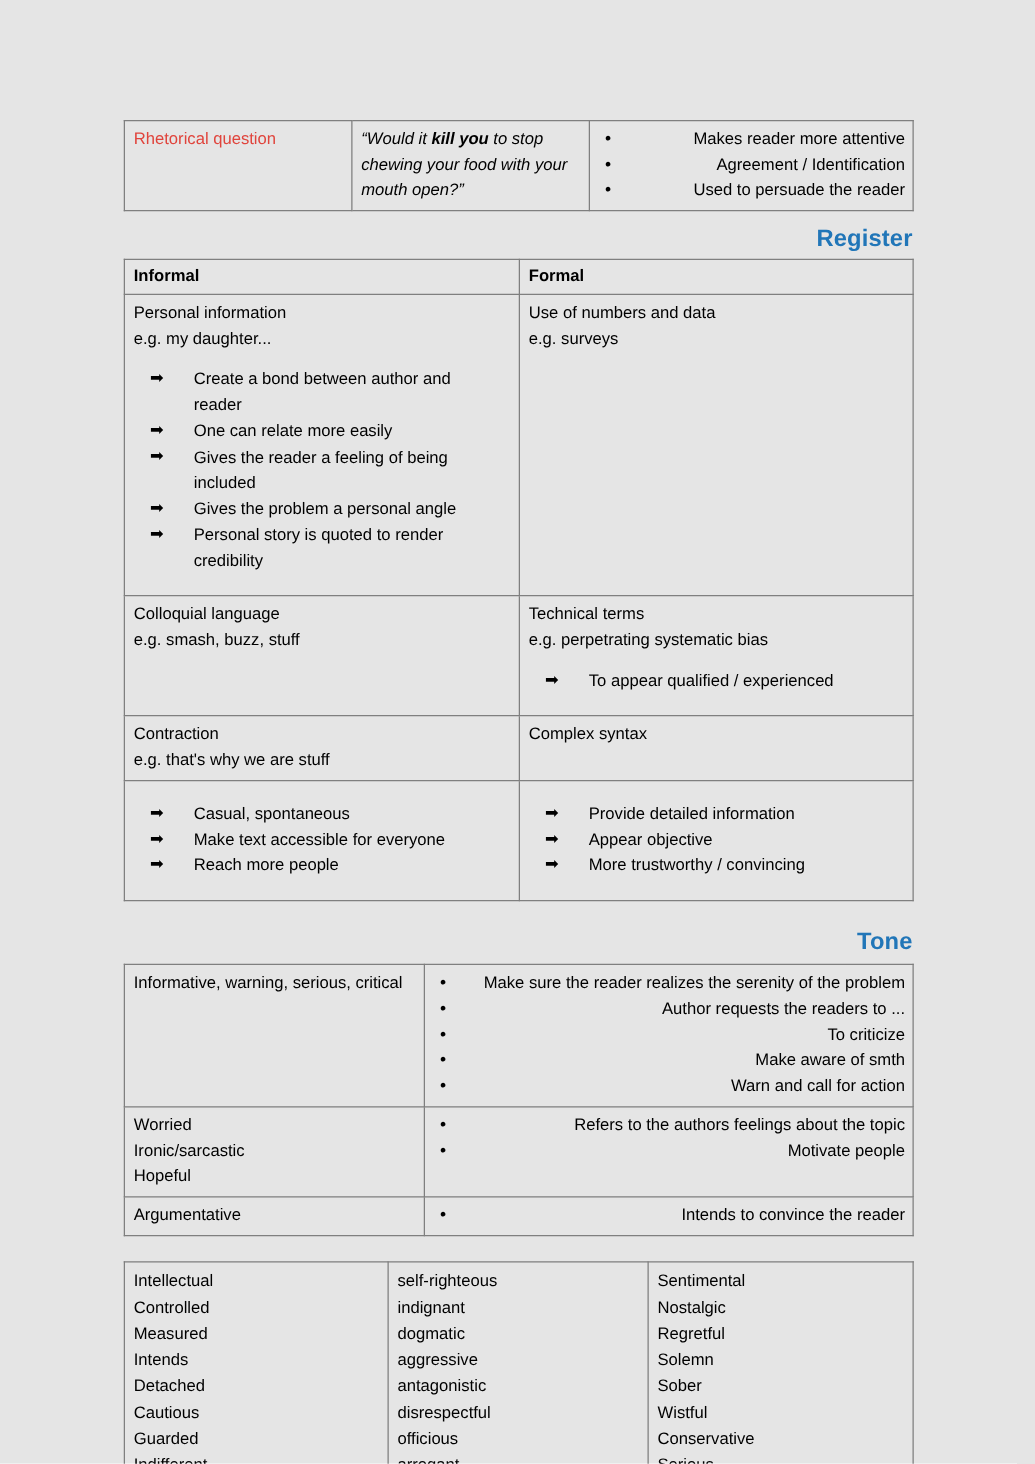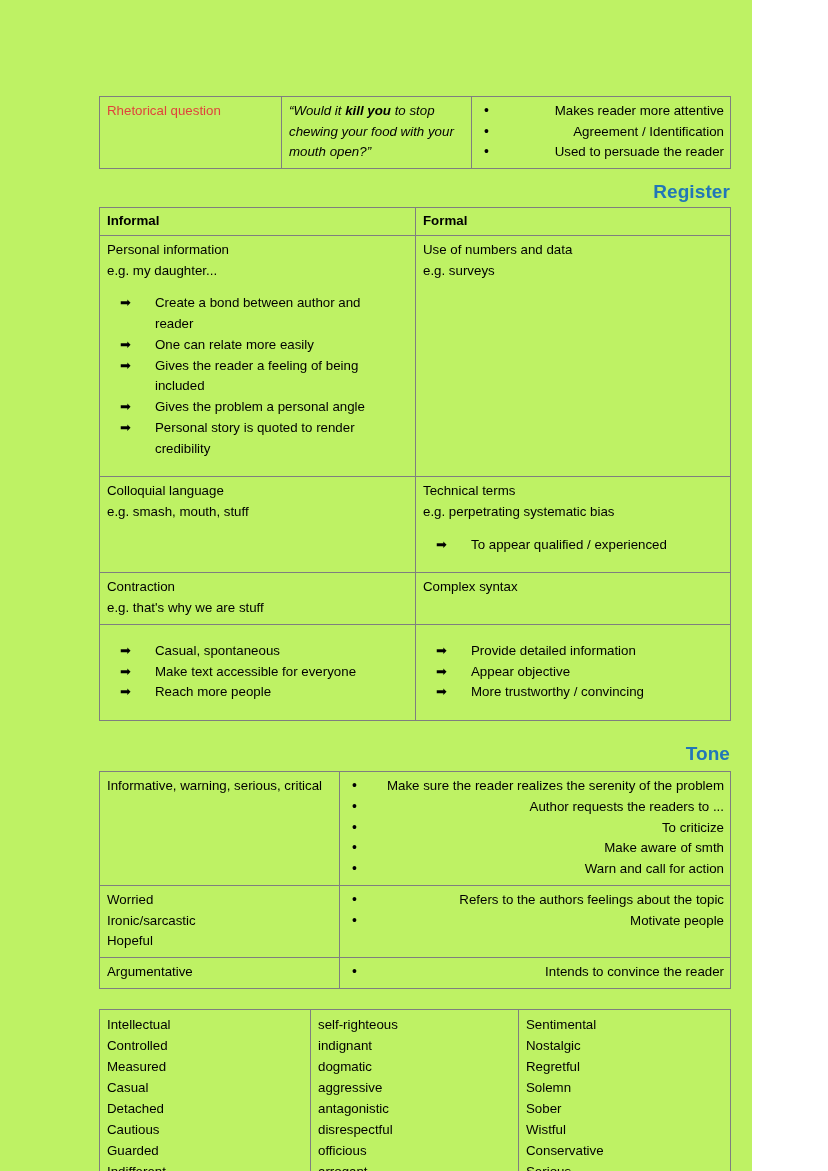--- a/index.html
+++ b/index.html
@@ -9,23 +9,23 @@
   }
   body {
     width: 828px;
     height: 1171px;
     font-family: "Liberation Sans", sans-serif;
     color: #000000;
     -webkit-font-smoothing: antialiased;
   }
   .page {
     position: relative;
-    width: 752px;
+    width: 828px;
     height: 1171px;
-    background: #bef264;
+    background: #e5e5e5;
     box-sizing: border-box;
   }
   .content {
     position: absolute;
     left: 99px;
     top: 96px;
     width: 631px;
   }
 
   
@@ -178,21 +178,21 @@
           </td>
           <td>
             <div class="plain-line">Use of numbers and data</div>
             <div class="plain-line">e.g. surveys</div>
           </td>
         </tr>
 
         <tr>
           <td>
             <div class="plain-line">Colloquial language</div>
-            <div class="plain-line">e.g. smash, mouth, stuff</div>
+            <div class="plain-line">e.g. smash, buzz, stuff</div>
           </td>
           <td>
             <div class="plain-line">Technical terms</div>
             <div class="plain-line">e.g. perpetrating systematic bias</div>
             <ul class="arrows">
               <li>To appear qualified  / experienced</li>
             </ul>
           </td>
         </tr>
 
@@ -285,21 +285,21 @@
           <col style="width:211px">
           <col style="width:208px">
           <col style="width:212px">
         </colgroup>
       <tbody>
         <tr>
           <td class="col-words">
             <div>Intellectual</div>
             <div>Controlled</div>
             <div>Measured</div>
-            <div>Casual</div>
+            <div>Intends</div>
             <div>Detached</div>
             <div>Cautious</div>
             <div>Guarded</div>
             <div>Indifferent</div>
           </td>
           <td class="col-words">
             <div>self-righteous</div>
             <div>indignant</div>
             <div>dogmatic</div>
             <div>aggressive</div>

